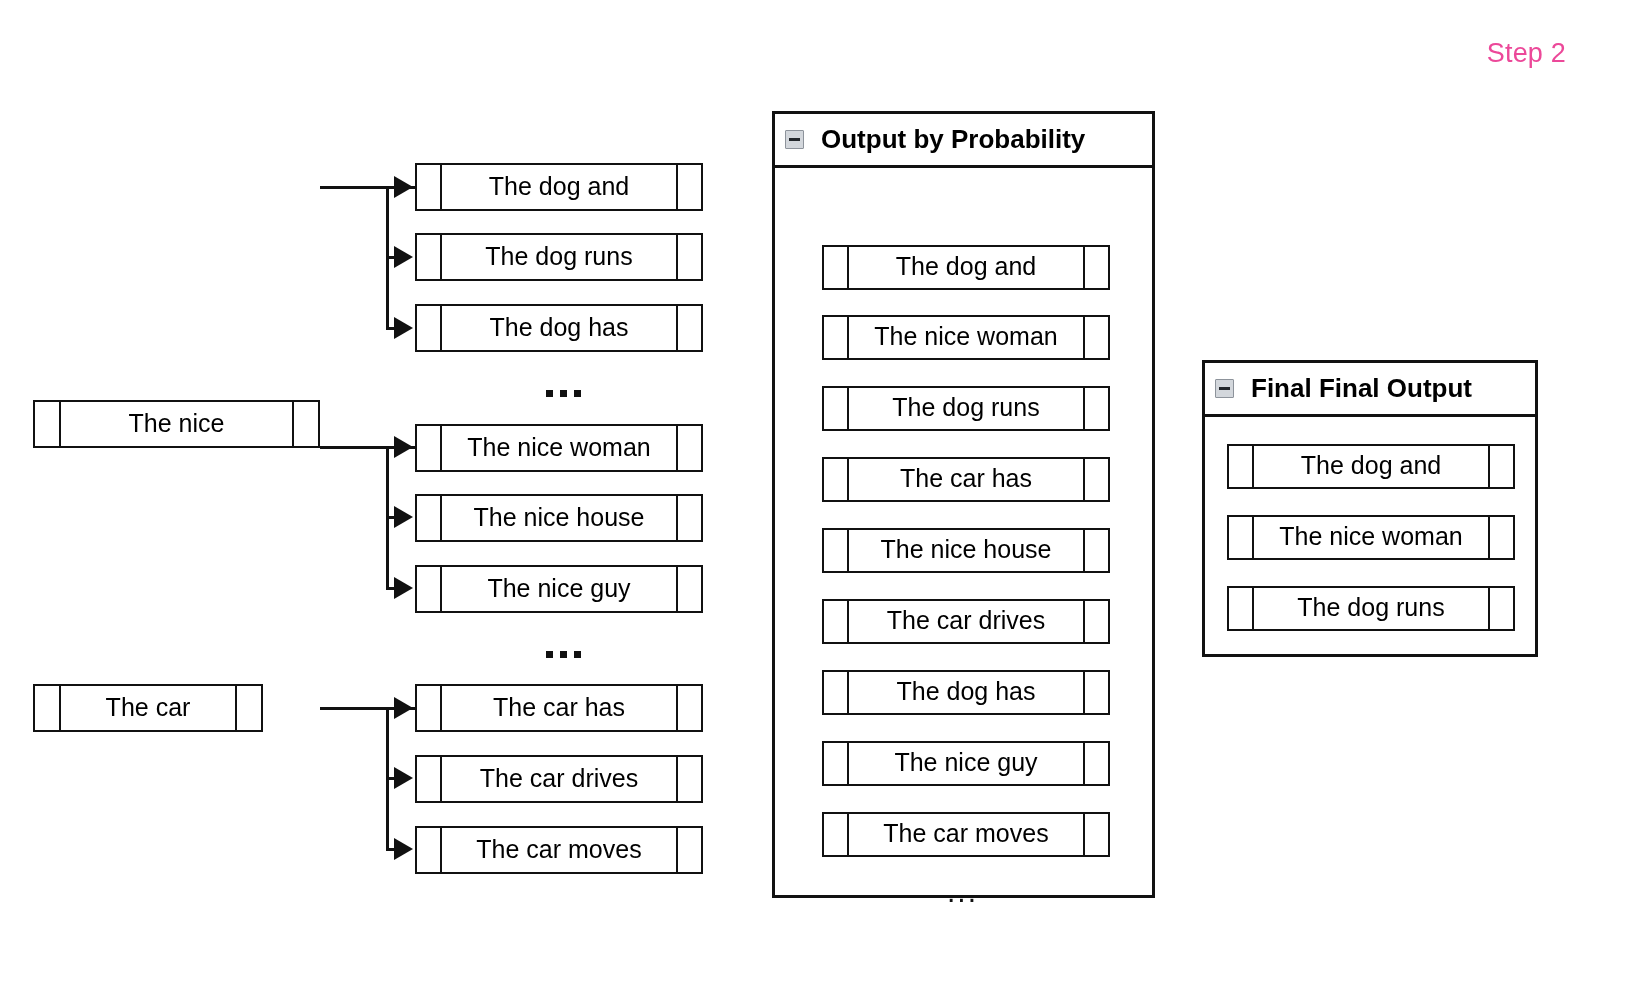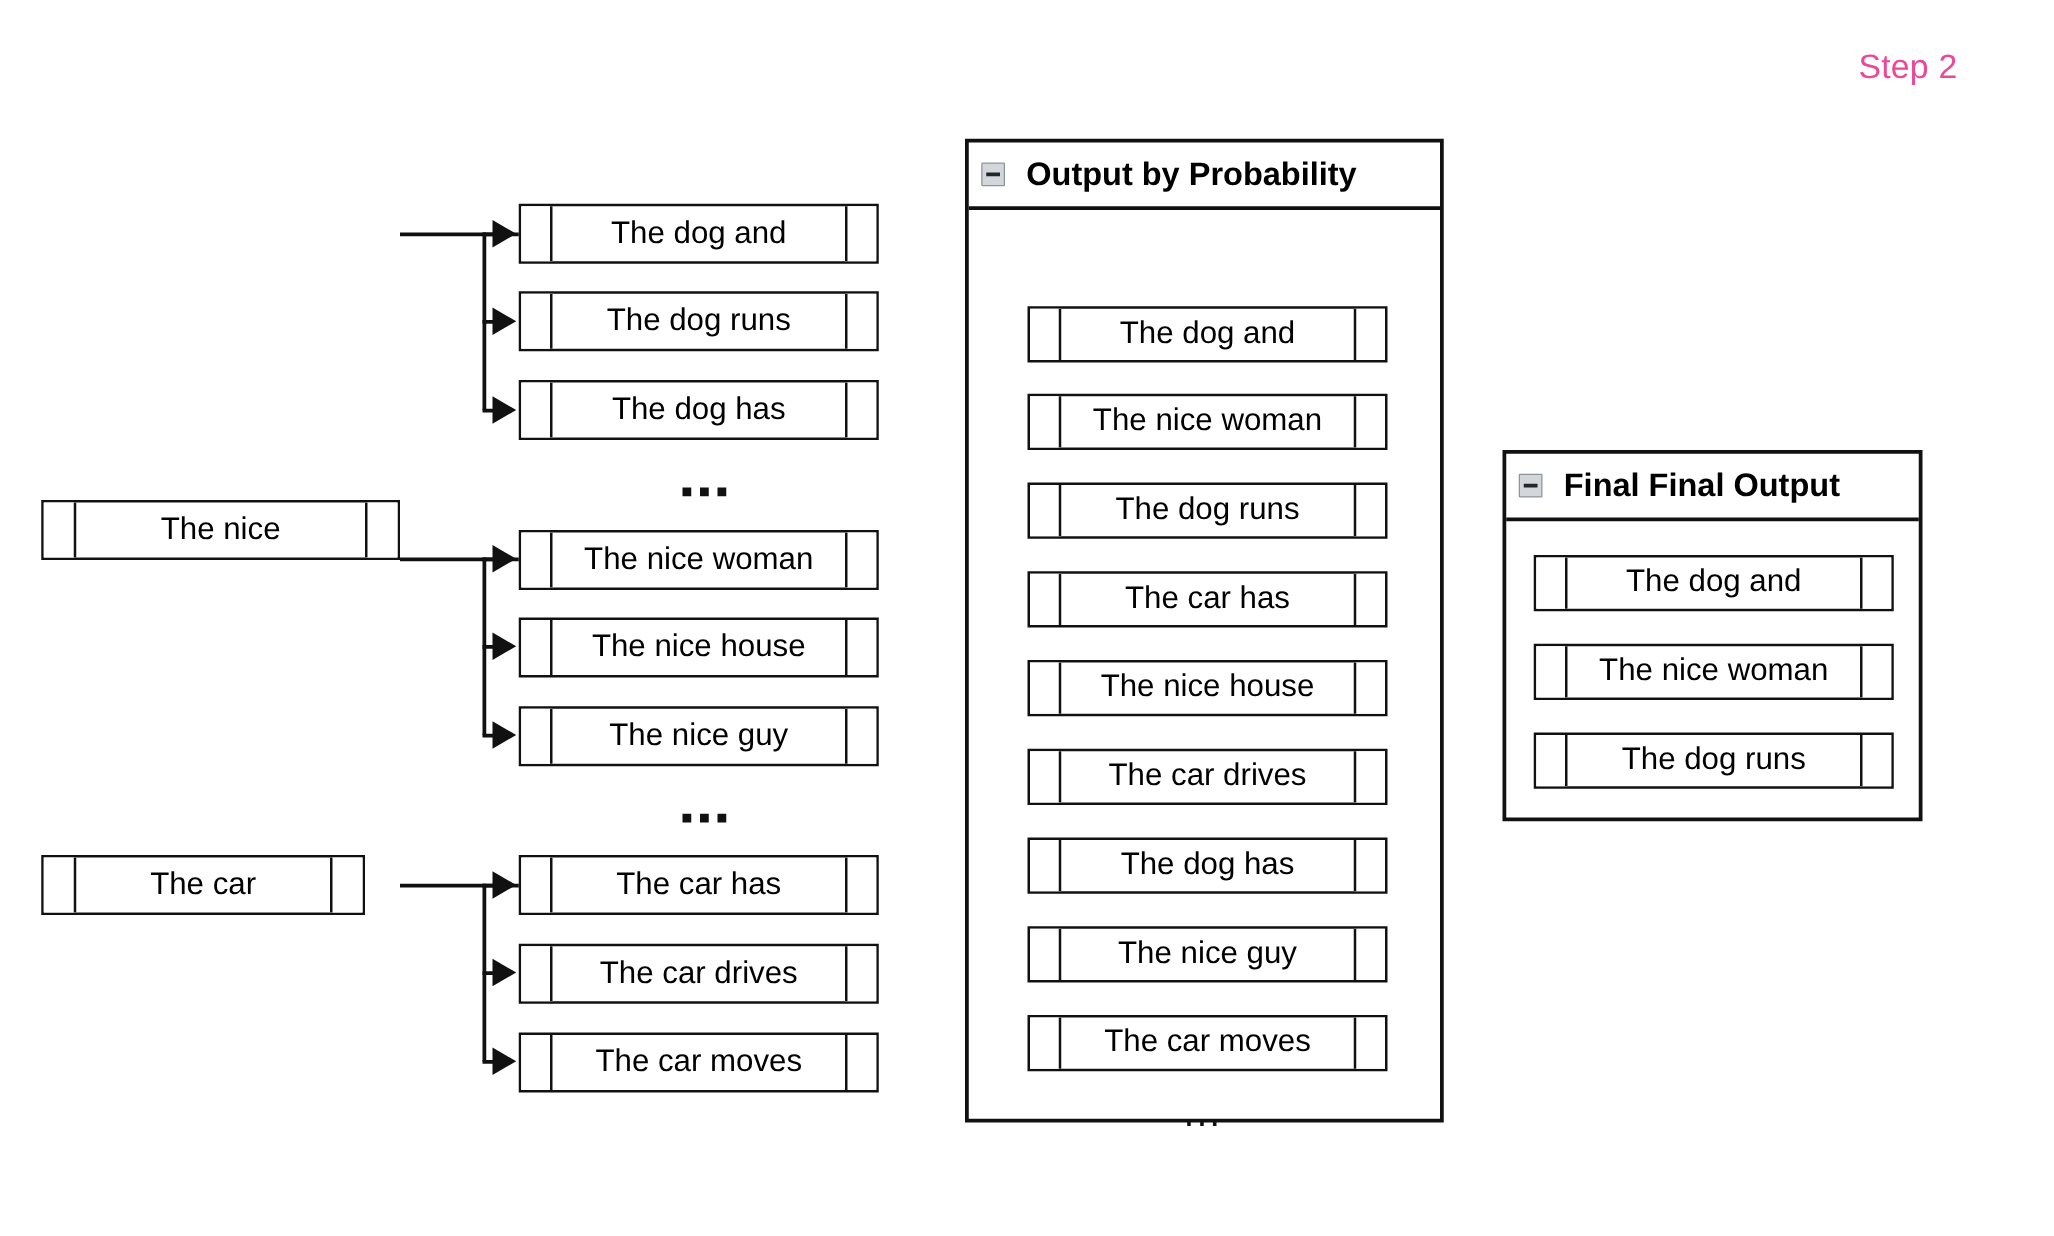--- a/index.html
+++ b/index.html
@@ -161,21 +161,21 @@
     <span class="t-inner">Step 2</span>
   </div>
 
 
   <div class="tokbox" style="left:33px; top:400px; width:287px; height:48px;">
     <div class="cap cap-l" style="width:26px;"></div>
     <div class="body">The nice</div>
     <div class="cap cap-r" style="width:26px;"></div>
   </div>
 
-  <div class="tokbox" style="left:33px; top:684px; width:259px; height:48px;">
+  <div class="tokbox" style="left:33px; top:684px; width:230px; height:48px;">
     <div class="cap cap-l" style="width:26px;"></div>
     <div class="body">The car</div>
     <div class="cap cap-r" style="width:26px;"></div>
   </div>
 
   <div class="hline" style="left:320px; top:186px; width:100px;"></div>
   <div class="vline" style="left:386px; top:186px; height:142px;"></div>
   <div class="hline" style="left:386px; top:186px; width:16px;"></div>
   <div class="hline" style="left:386px; top:256px; width:16px;"></div>
   <div class="hline" style="left:386px; top:327px; width:16px;"></div>

